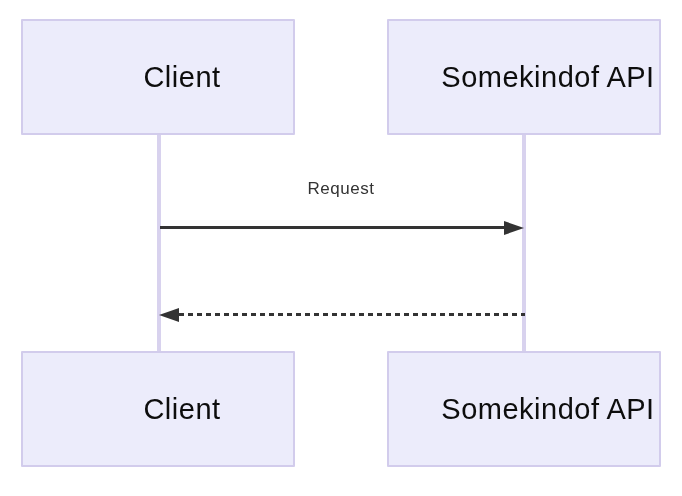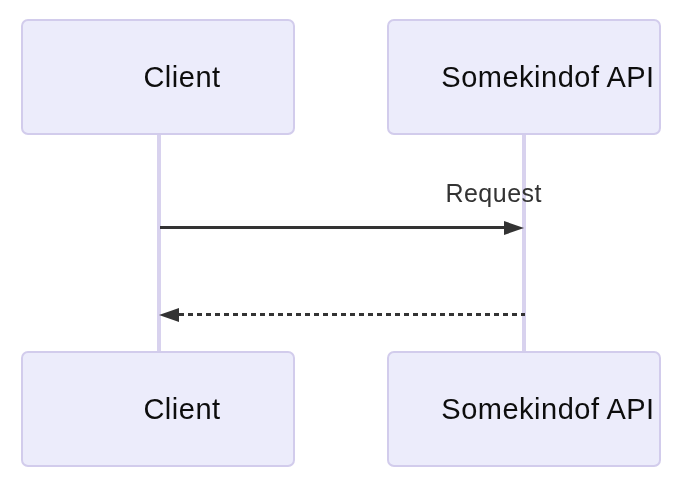--- a/index.html
+++ b/index.html
@@ -15,21 +15,21 @@
     background: var(--background, #ffffff);
     overflow: hidden;
   }
   
   .actor-box {
     position: absolute;
     width: 274px;
     height: 116px;
     background: var(--actor-fill, #ECECFB);
     border: 2px solid var(--actor-border, #D2CCEC);
-    border-radius: 7px;
+    border-radius: 1px;
     display: flex;
     align-items: center;
     justify-content: center;
     box-sizing: border-box;
     padding-left: 48px;
   }
   .actor-box .actor-label {
     font-size: 29px;
     letter-spacing: 0.5px;
     color: var(--actor-text, #0d0d0d);
@@ -47,24 +47,24 @@
     height: 216px;
     width: 4px;
     background: var(--lifeline, #D8D2EE);
   }
   .lifeline-client { left: 157px; }
   .lifeline-api    { left: 522px; }
 
   
   .msg-label {
     position: absolute;
-    left: 176px;
+    left: 158px;
     width: 366px;
-    text-align: right;
-    font-size: 25px;
+    text-align: center;
+    font-size: 17px;
     letter-spacing: 0.5px;
     color: var(--message-text, #333333);
     white-space: nowrap;
   }
   .msg-label-request  { top: 179px; }
   .msg-label-response { top: 266px; }
 
   
   .arrow-line-solid {
     position: absolute;

